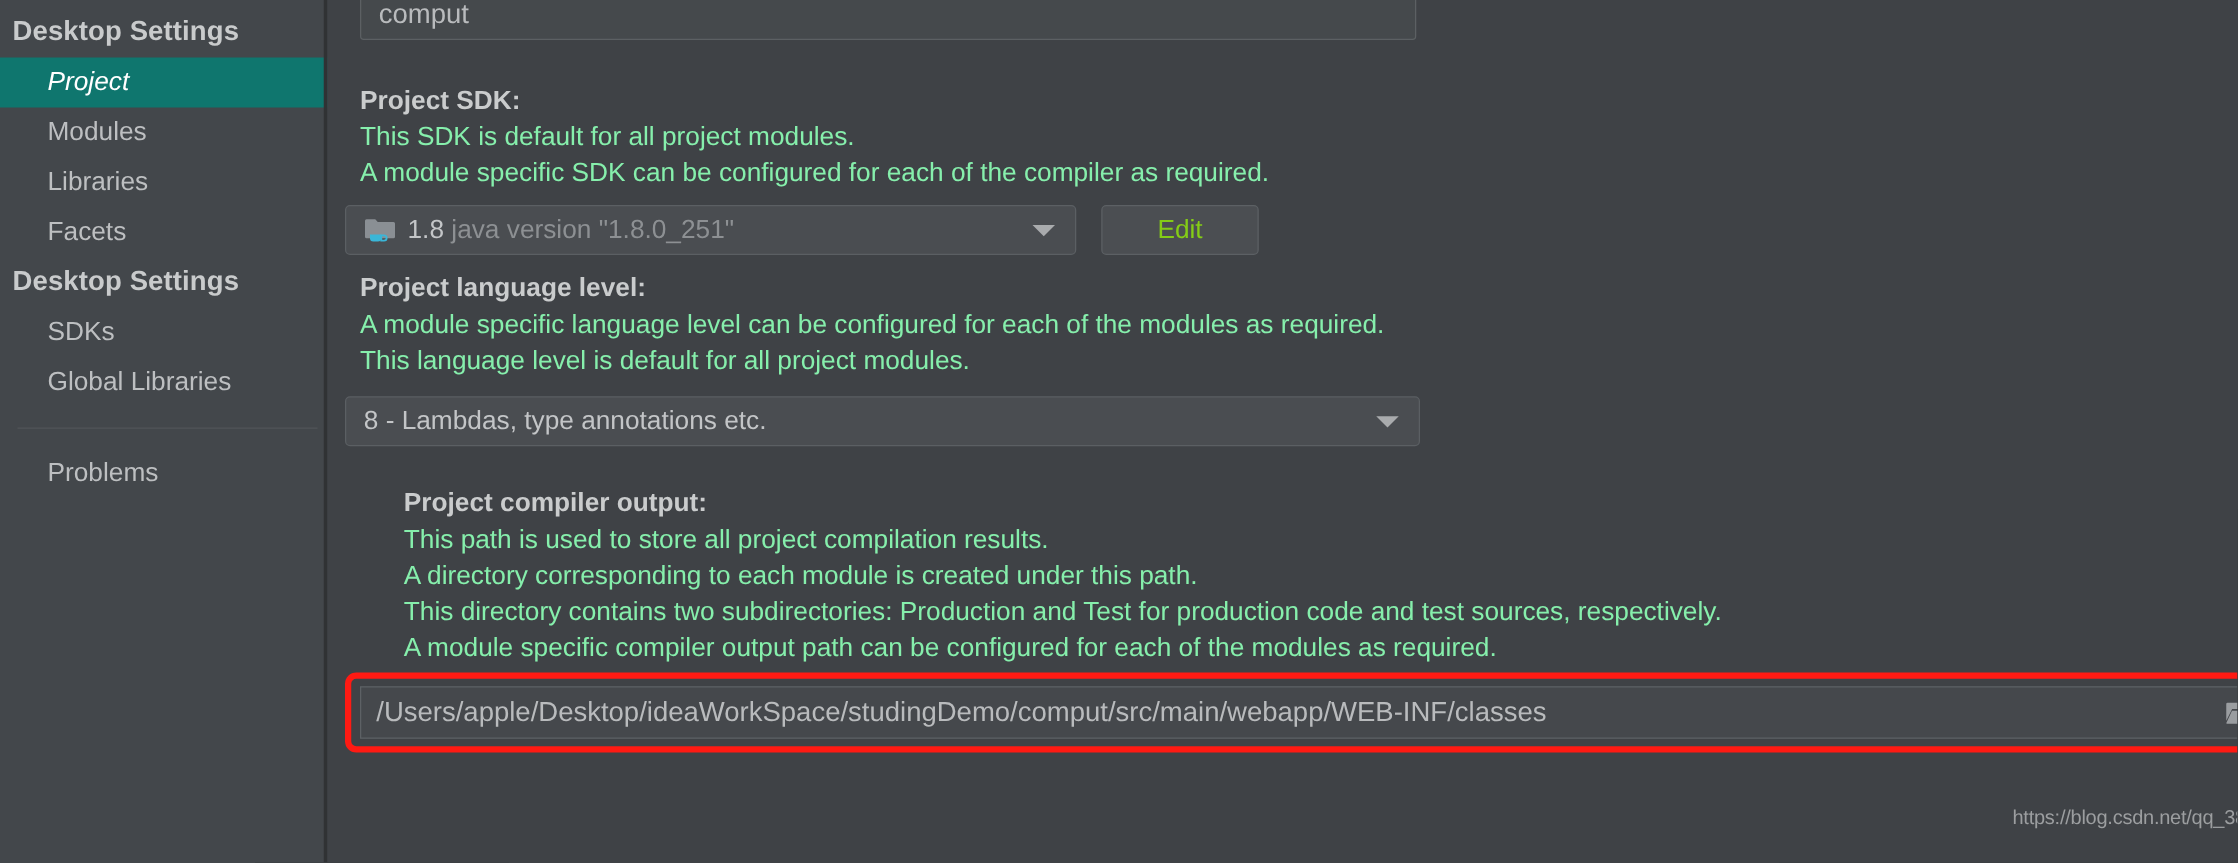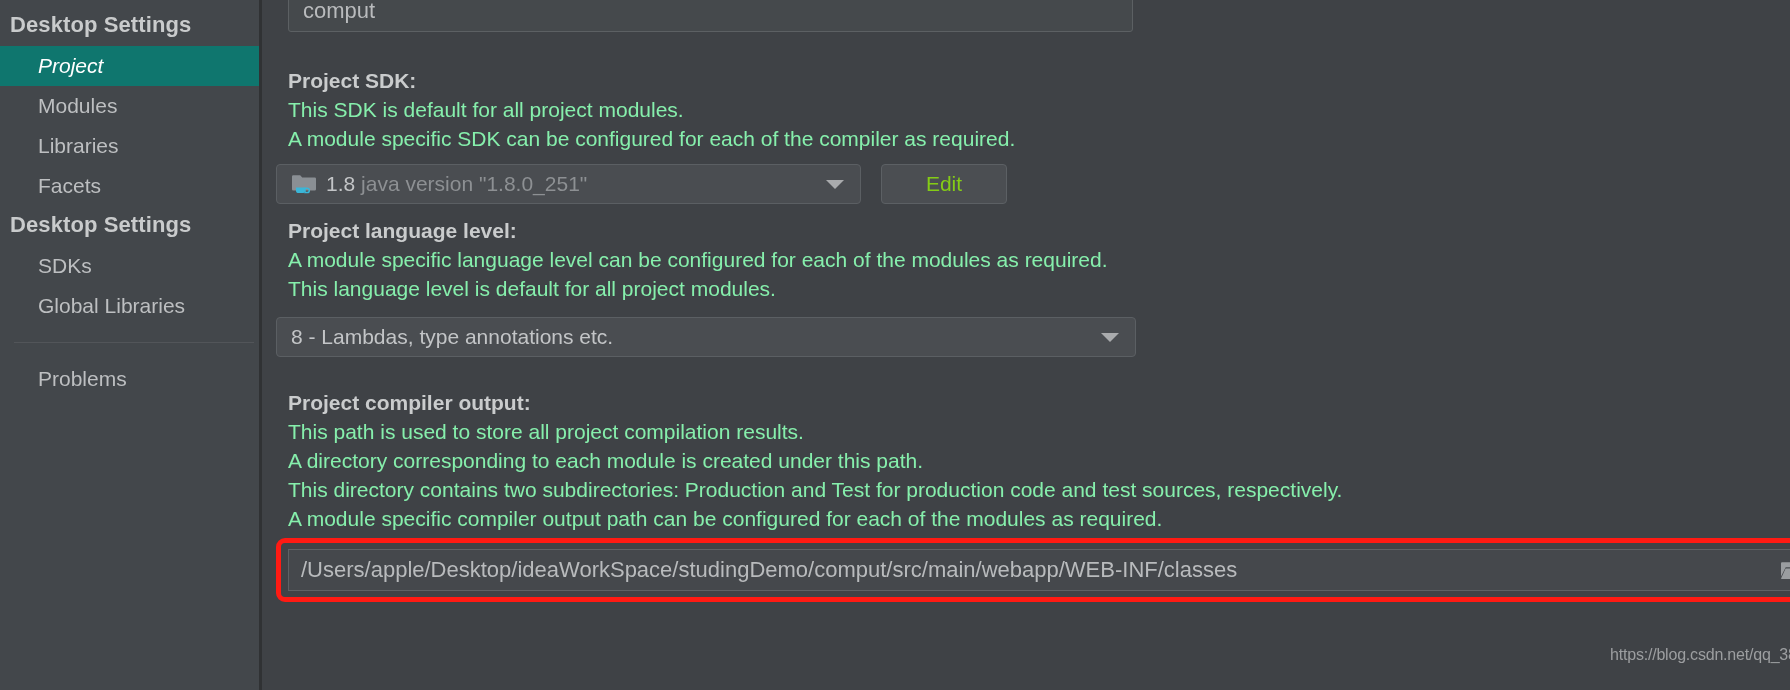--- a/index.html
+++ b/index.html
@@ -299,21 +299,21 @@
       <div class="sec-title">Project language level:</div>
       <div class="sec-line">A module specific language level can be configured for each of the modules as required.</div>
       <div class="sec-line">This language level is default for all project modules.</div>
     </div>
 
     <div class="combo" style="position:absolute; left:14px; top:317px; width:860px;">
       <span class="combo-text">8 - Lambdas, type annotations etc.</span>
       <span class="arrow"></span>
     </div>
 
-    <div class="section" style="top:388px;">
+    <div class="section" style="top:388px;margin-left:35px;">
       <div class="sec-title">Project compiler output:</div>
       <div class="sec-line">This path is used to store all project compilation results.</div>
       <div class="sec-line">A directory corresponding to each module is created under this path.</div>
       <div class="sec-line">This directory contains two subdirectories: Production and Test for production code and test sources, respectively.</div>
       <div class="sec-line">A module specific compiler output path can be configured for each of the modules as required.</div>
     </div>
 
     <div class="path-wrap">
       <div class="red-box"></div>
       <div class="path-field">

